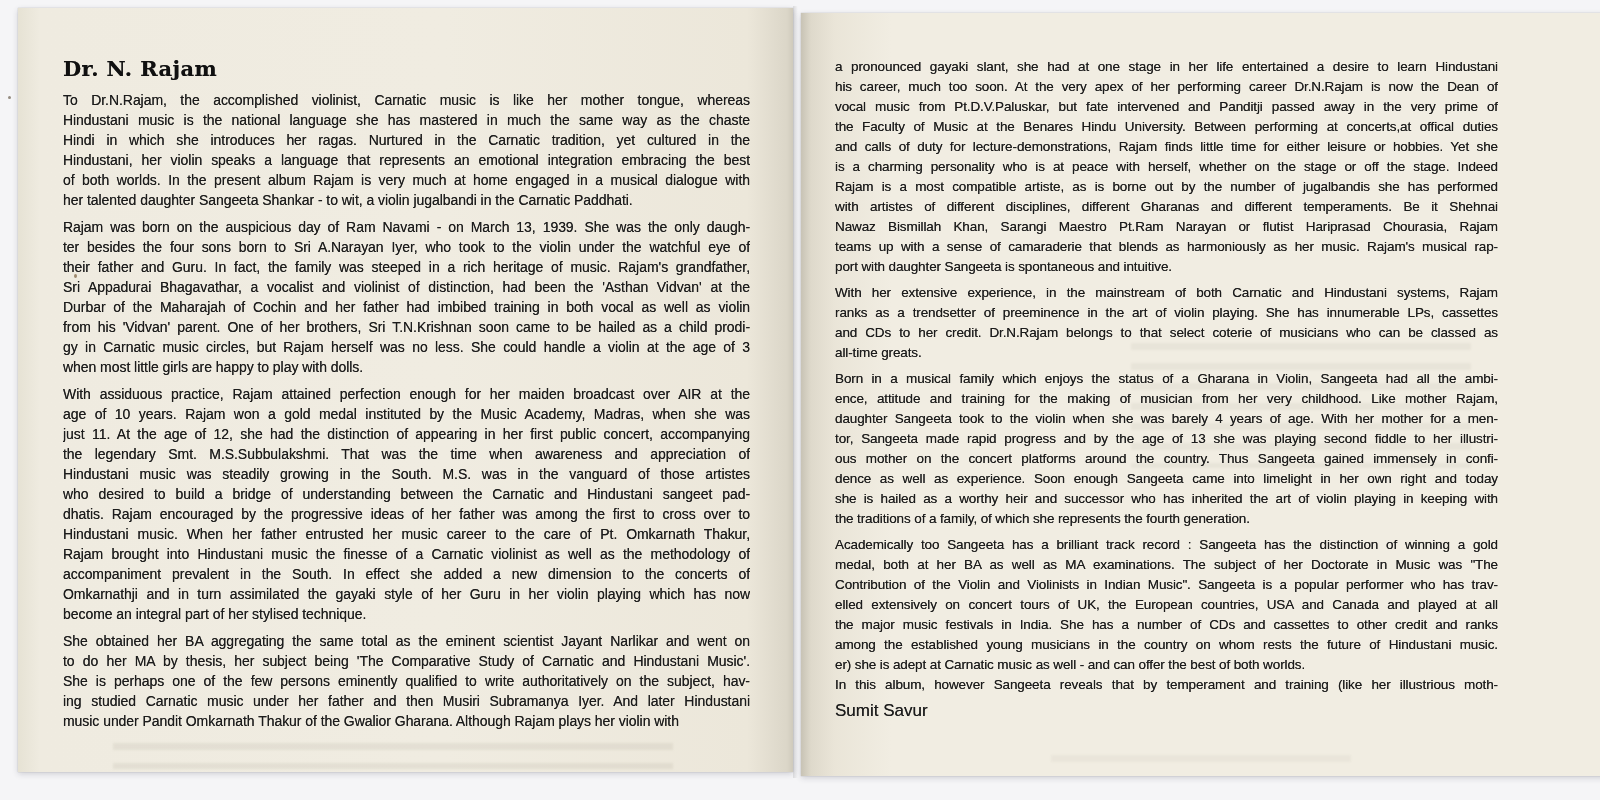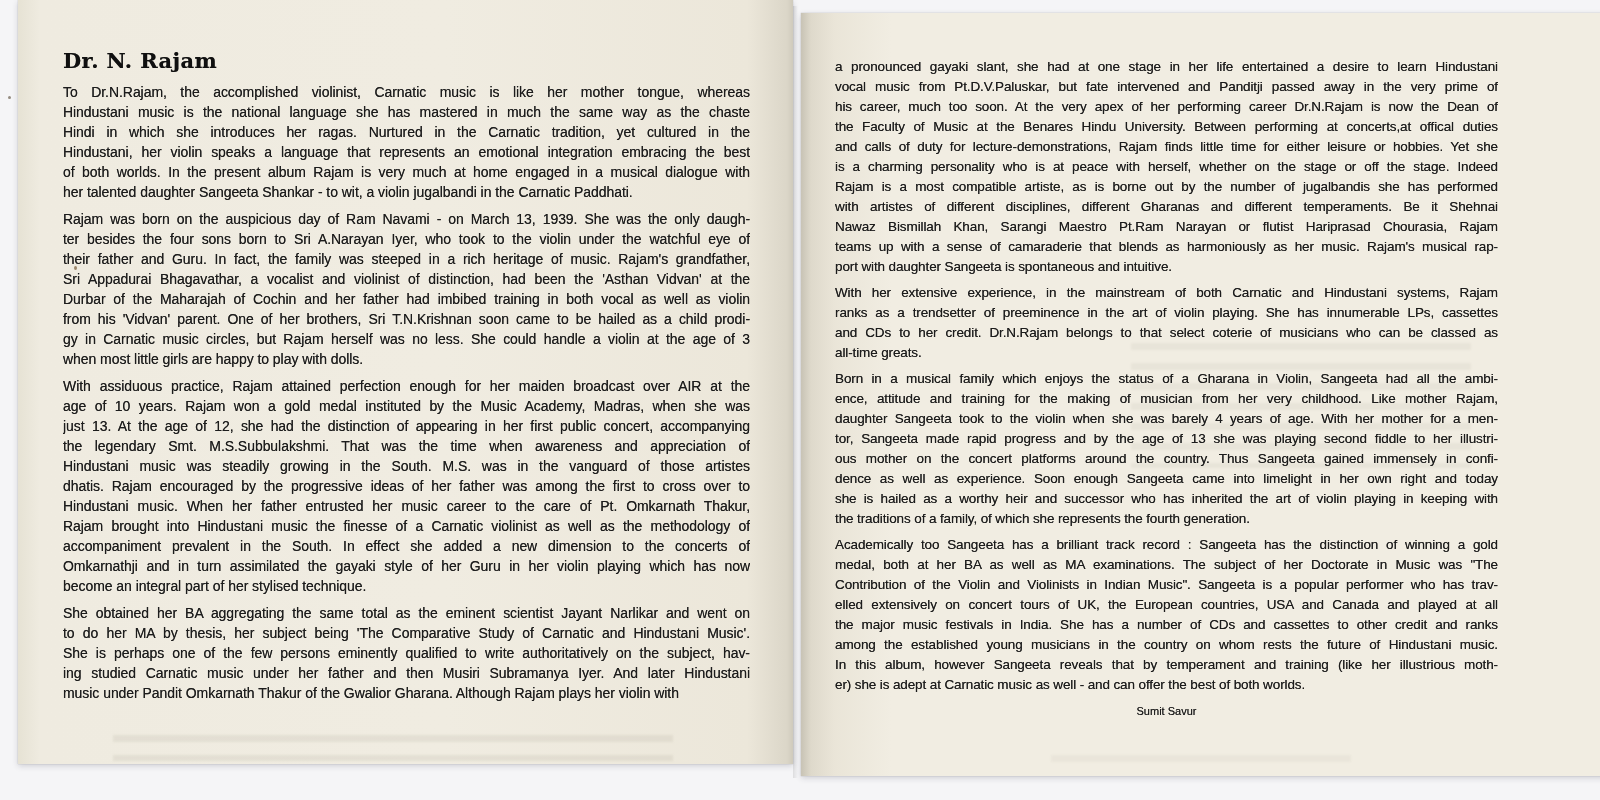--- a/index.html
+++ b/index.html
@@ -15,21 +15,21 @@
     background:var(--scan-bg);
     font-family:"Liberation Sans", sans-serif;
     color:var(--text);
   }
   .page{
     position:absolute;
     background:var(--page);
     box-shadow:0 2px 6px rgba(40,40,60,0.18), 0 0 1px rgba(0,0,0,0.25);
   }
   .page-left{
-    left:18px;top:0;width:775px;height:764px;
+    left:18px;top:8px;width:775px;height:764px;
     background:linear-gradient(90deg,#e6e2d4 0px,#efebe0 22px,#f0ece1 55%,#ece7da calc(100% - 46px),#dbd6c8 calc(100% - 6px),#cfcabc 100%);
   }
   .page-right{
     left:801px;top:13px;width:868px;height:763px;
     background:linear-gradient(90deg,#c8c3b5 0px,#ded9cb 10px,#eae5d8 34px,#f1ede2 90px,#f1ede2 calc(100% - 40px),#e9e4d7 100%);
   }
   .text-col{position:absolute;}
   .page-left .text-col{left:45px;top:49px;width:687px;}
   .page-right .text-col{left:34px;top:44px;width:663px;}
 
@@ -52,22 +52,22 @@
     text-align-last:justify;
     overflow:hidden;
     white-space:nowrap;
     text-shadow:0 0 0.4px rgba(20,20,20,0.75);
   }
   .page-left .line{font-size:14px;height:20px;line-height:20px;letter-spacing:-0.05px;}
   .page-right .line{font-size:13.5px;height:20px;line-height:20px;letter-spacing:-0.12px;}
   .line.last{text-align-last:left;}
 
   .signature{
-    font-size:11px;height:20px;line-height:20px;
-    text-align:center;
+    font-size:17px;height:20px;line-height:20px;
+    text-align:left;
     margin-top:1px;
     text-shadow:0 0 0.4px rgba(20,20,20,0.75);
   }
 
   
   .ghost{
     position:absolute;pointer-events:none;
     background:repeating-linear-gradient(180deg,
       rgba(110,100,80,0.085) 0px, rgba(110,100,80,0.085) 7px,
       rgba(110,100,80,0) 7px, rgba(110,100,80,0) 20px);
@@ -111,23 +111,24 @@
           <div class="line">their father and Guru. In fact, the family was steeped in a rich heritage of music. Rajam's grandfather,</div>
           <div class="line">Sri Appadurai Bhagavathar, a vocalist and violinist of distinction, had been the 'Asthan Vidvan' at the</div>
           <div class="line">Durbar of the Maharajah of Cochin and her father had imbibed training in both vocal as well as violin</div>
           <div class="line">from his 'Vidvan' parent. One of her brothers, Sri T.N.Krishnan soon came to be hailed as a child prodi-</div>
           <div class="line">gy in Carnatic music circles, but Rajam herself was no less. She could handle a violin at the age of 3</div>
           <div class="line last">when most little girls are happy to play with dolls.</div>
         </div>
         <div class="para">
           <div class="line">With assiduous practice, Rajam attained perfection enough for her maiden broadcast over AIR at the</div>
           <div class="line">age of 10 years. Rajam won a gold medal instituted by the Music Academy, Madras, when she was</div>
-          <div class="line">just 13. At the age of 12, she had the distinction of appearing in her first public concert, accompanying</div>
+          <div class="line">just 11. At the age of 12, she had the distinction of appearing in her first public concert, accompanying</div>
           <div class="line">the legendary Smt. M.S.Subbulakshmi. That was the time when awareness and appreciation of</div>
           <div class="line">Hindustani music was steadily growing in the South. M.S. was in the vanguard of those artistes</div>
+          <div class="line">who desired to build a bridge of understanding between the Carnatic and Hindustani sangeet pad-</div>
           <div class="line">dhatis. Rajam encouraged by the progressive ideas of her father was among the first to cross over to</div>
           <div class="line">Hindustani music. When her father entrusted her music career to the care of Pt. Omkarnath Thakur,</div>
           <div class="line">Rajam brought into Hindustani music the finesse of a Carnatic violinist as well as the methodology of</div>
           <div class="line">accompaniment prevalent in the South. In effect she added a new dimension to the concerts of</div>
           <div class="line">Omkarnathji and in turn assimilated the gayaki style of her Guru in her violin playing which has now</div>
           <div class="line last">become an integral part of her stylised technique.</div>
         </div>
         <div class="para">
           <div class="line">She obtained her BA aggregating the same total as the eminent scientist Jayant Narlikar and went on</div>
           <div class="line">to do her MA by thesis, her subject being 'The Comparative Study of Carnatic and Hindustani Music'.</div>
@@ -139,22 +140,22 @@
   </div>
 </div>
 
 <div class="page page-right">
   <div class="ghost ghost-right-mid"></div>
   <div class="ghost ghost-right-low"></div>
   <div class="text-col">
     <div>
         <div class="para">
           <div class="line">a pronounced gayaki slant, she had at one stage in her life entertained a desire to learn Hindustani</div>
+          <div class="line">his career, much too soon. At the very apex of her performing career Dr.N.Rajam is now the Dean of</div>
           <div class="line">vocal music from Pt.D.V.Paluskar, but fate intervened and Panditji passed away in the very prime of</div>
-          <div class="line">his career, much too soon. At the very apex of her performing career Dr.N.Rajam is now the Dean of</div>
           <div class="line">the Faculty of Music at the Benares Hindu University. Between performing at concerts,at offical duties</div>
           <div class="line">and calls of duty for lecture-demonstrations, Rajam finds little time for either leisure or hobbies. Yet she</div>
           <div class="line">is a charming personality who is at peace with herself, whether on the stage or off the stage. Indeed</div>
           <div class="line">Rajam is a most compatible artiste, as is borne out by the number of jugalbandis she has performed</div>
           <div class="line">with artistes of different disciplines, different Gharanas and different temperaments. Be it Shehnai</div>
           <div class="line">Nawaz Bismillah Khan, Sarangi Maestro Pt.Ram Narayan or flutist Hariprasad Chourasia, Rajam</div>
           <div class="line">teams up with a sense of camaraderie that blends as harmoniously as her music. Rajam's musical rap-</div>
           <div class="line last">port with daughter Sangeeta is spontaneous and intuitive.</div>
         </div>
         <div class="para">
@@ -175,22 +176,22 @@
           <div class="line">she is hailed as a worthy heir and successor who has inherited the art of violin playing in keeping with</div>
           <div class="line last">the traditions of a family, of which she represents the fourth generation.</div>
         </div>
         <div class="para">
           <div class="line">Academically too Sangeeta has a brilliant track record : Sangeeta has the distinction of winning a gold</div>
           <div class="line">medal, both at her BA as well as MA examinations. The subject of her Doctorate in Music was "The</div>
           <div class="line">Contribution of the Violin and Violinists in Indian Music". Sangeeta is a popular performer who has trav-</div>
           <div class="line">elled extensively on concert tours of UK, the European countries, USA and Canada and played at all</div>
           <div class="line">the major music festivals in India. She has a number of CDs and cassettes to other credit and ranks</div>
           <div class="line">among the established young musicians in the country on whom rests the future of Hindustani music.</div>
+          <div class="line last">er) she is adept at Carnatic music as well - and can offer the best of both worlds.</div>
           <div class="line">In this album, however Sangeeta reveals that by temperament and training (like her illustrious moth-</div>
-          <div class="line last">er) she is adept at Carnatic music as well - and can offer the best of both worlds.</div>
         </div>
       </div>
     <div class="signature">Sumit Savur</div>
   </div>
 </div>
 
 <div class="gutter-line"></div>
 <div class="speck speck-1"></div>
 
 </body></html>

